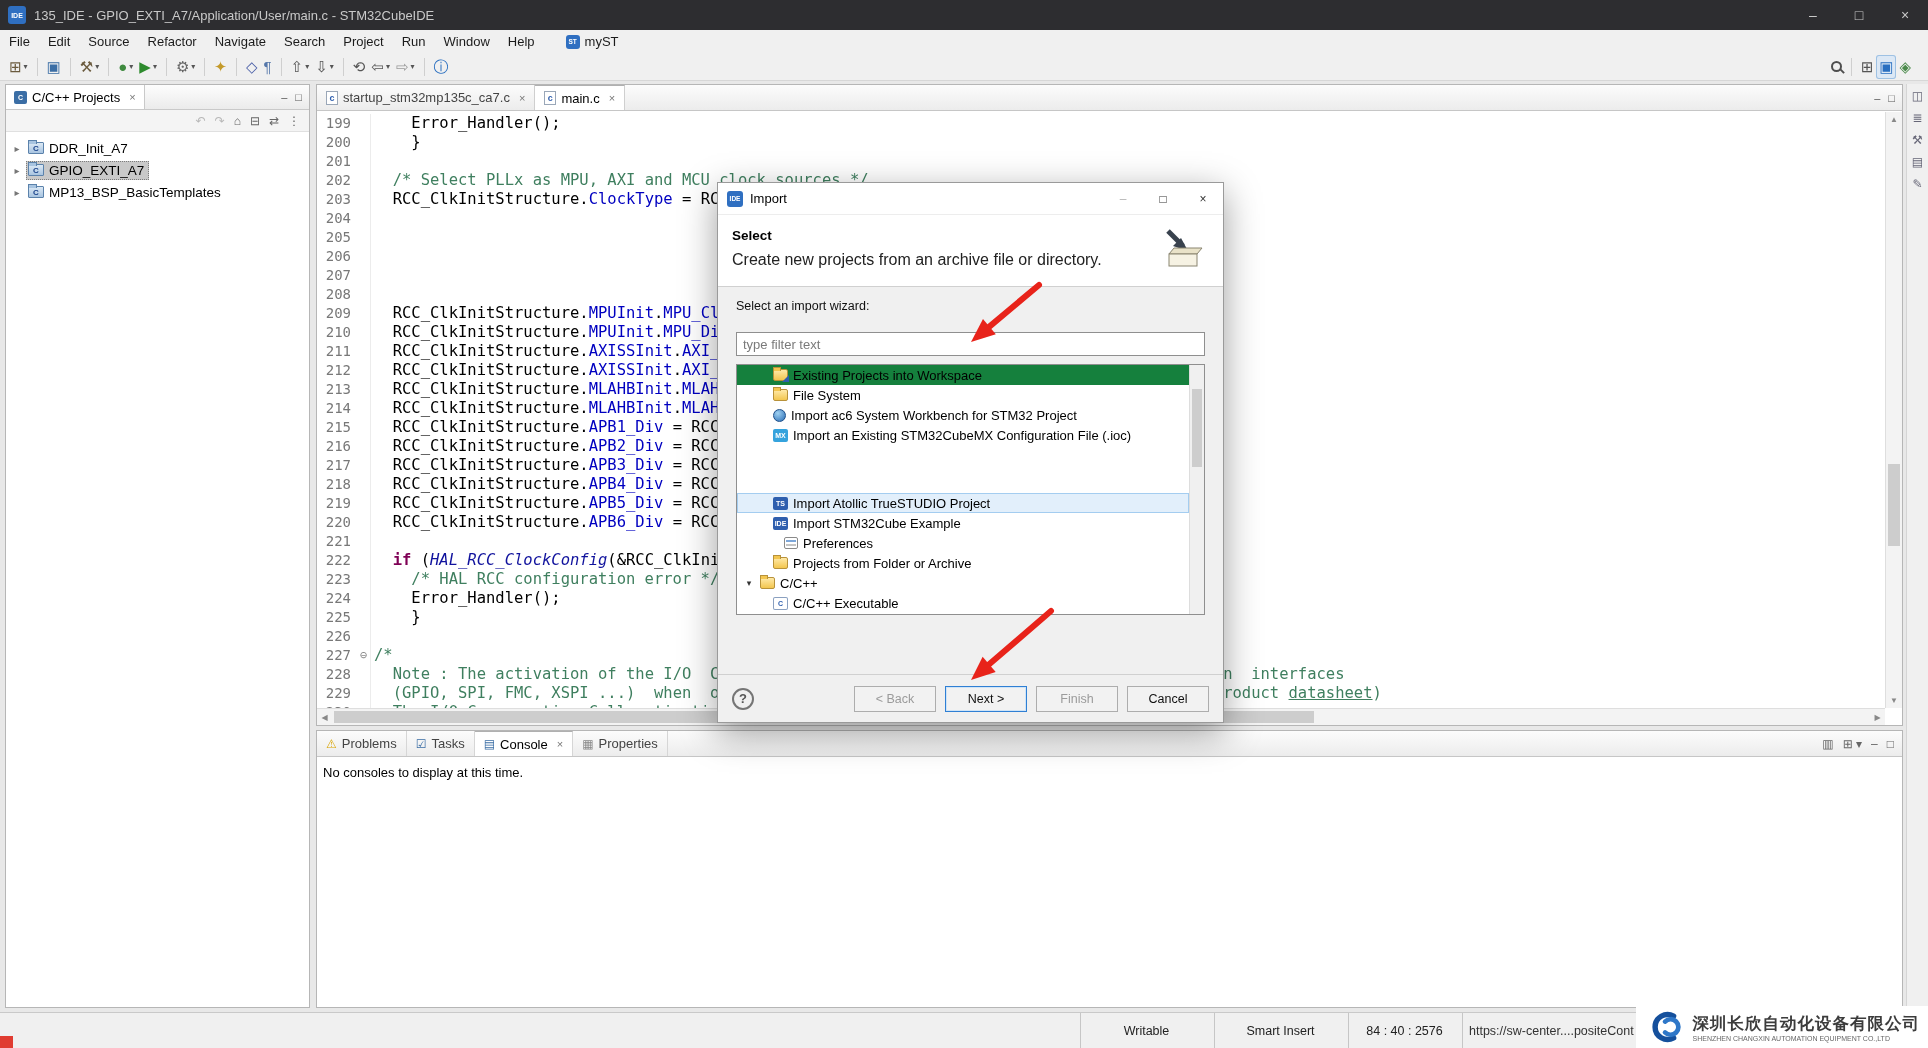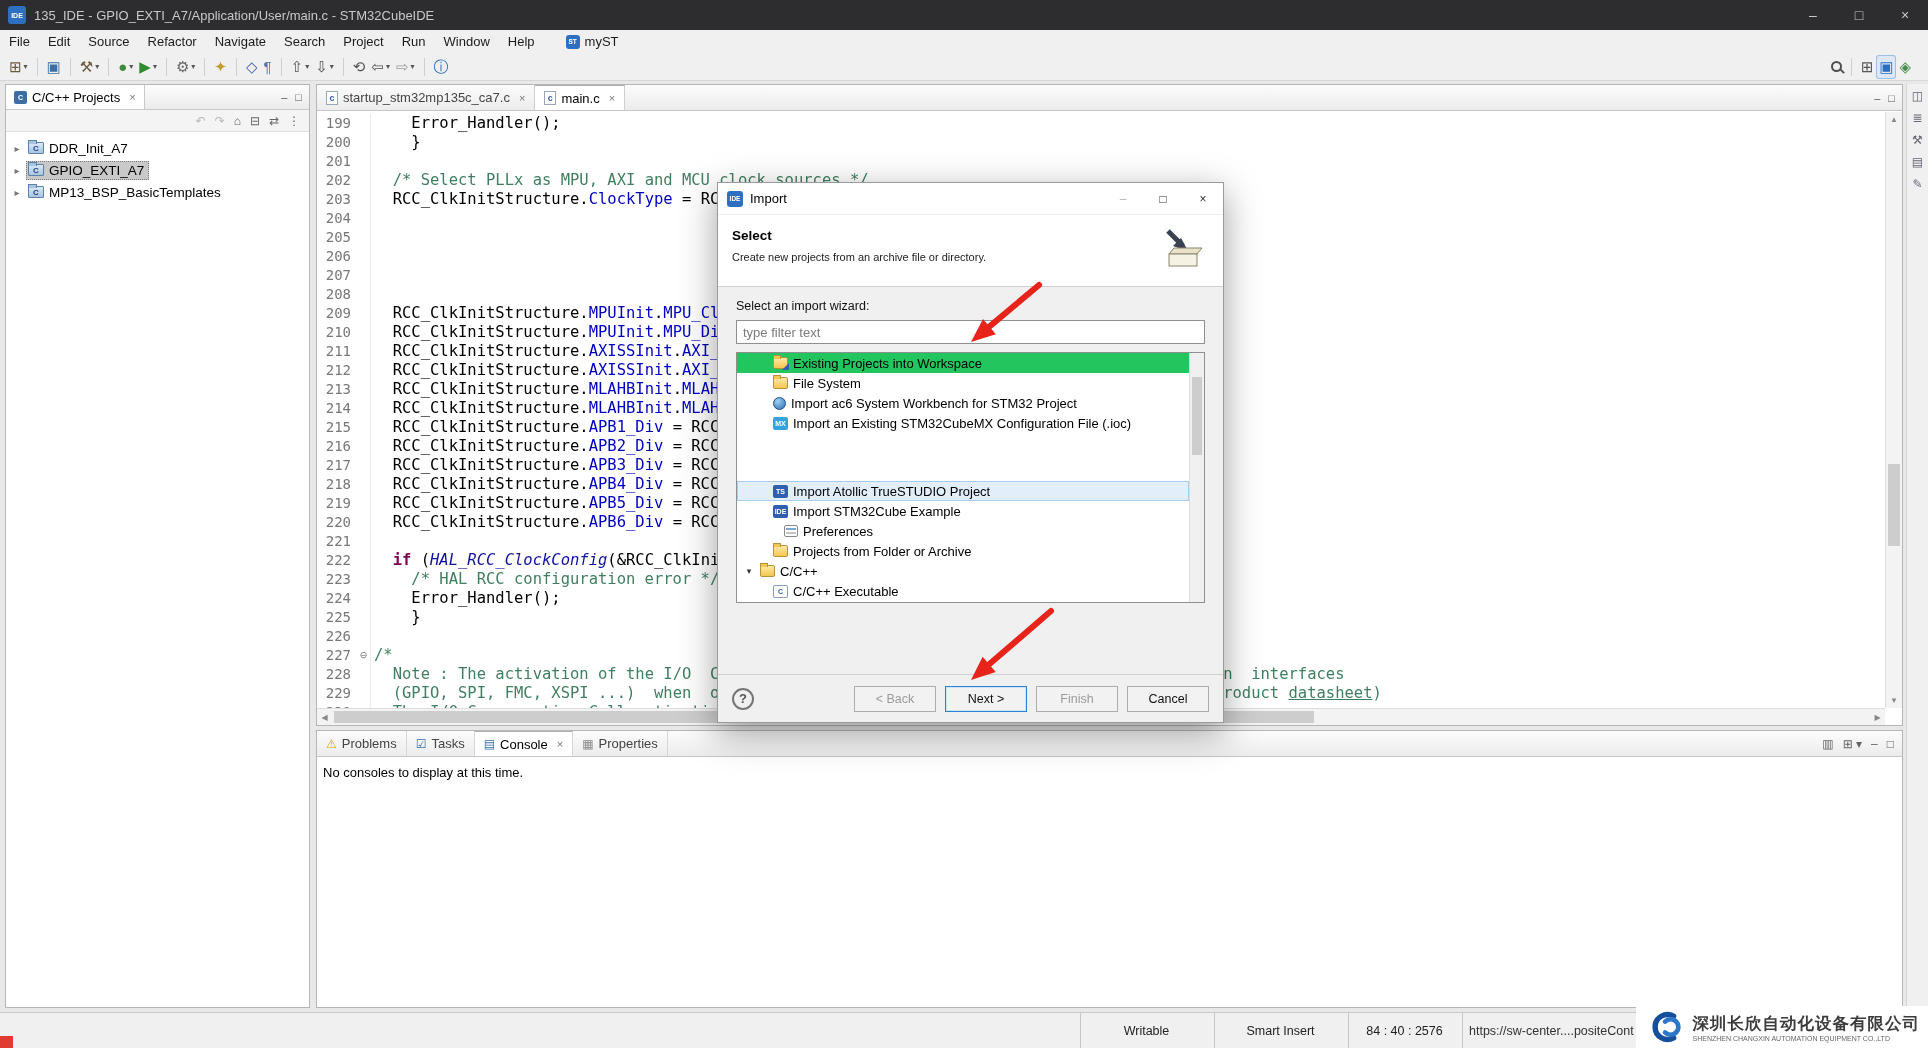--- a/index.html
+++ b/index.html
@@ -96,30 +96,30 @@
 
 
 .dialog{position:absolute;left:717px;top:182px;width:507px;height:541px;background:#f0f0f0;border:1px solid #9a9a9a;box-shadow:0 10px 34px rgba(0,0,0,.38);z-index:40}
 .dlg-titlebar{height:32px;background:#fff;display:flex;align-items:center;padding-left:9px;font-size:13px;color:#000;border-bottom:1px solid #ededed}
 .dlg-badge{width:16px;height:16px;background:#2f6fc1;color:#fff;font-size:6.5px;font-weight:bold;display:flex;align-items:center;justify-content:center;border-radius:3px;margin-right:7px}
 .dlg-controls{margin-left:auto;display:flex;height:100%}
 .dlg-btnbox{width:40px;height:100%;display:flex;align-items:center;justify-content:center;font-size:12px;color:#333}
 .dlg-btnbox.dim{color:#b5b5b5}
 .dlg-banner{height:72px;background:#fff;border-bottom:1px solid #d0d0d0;position:relative}
 .dlg-banner .btitle{font-size:13.5px;font-weight:bold;padding:13px 0 0 14px}
-.dlg-banner .bdesc{font-size:11px;color:#222;padding:8px 0 0 14px}
+.dlg-banner .bdesc{font-size:16px;color:#222;padding:8px 0 0 14px}
 .banner-art{position:absolute;right:16px;top:12px}
 .dlg-body{padding:12px 18px 0}
-.dlg-label{font-size:12.5px;margin-bottom:7px;color:#111}
+.dlg-label{font-size:12.5px;margin-bottom:19px;color:#111}
 .dlg-filter{width:100%;height:24px;border:1px solid #8f8f8f;background:#fff;font-size:13px;padding:4px 6px;color:#000;font-family:"Liberation Sans",sans-serif}
 .dlg-filter::placeholder{color:#7a7a7a}
 .wtree{position:relative;margin-top:8px;height:251px;border:1px solid #8f8f8f;background:#fff;overflow:hidden;font-size:13px}
 #wizard-tree{position:absolute;inset:0 15px 0 0}
 .wrow{display:flex;align-items:center;height:20px;gap:5px;white-space:nowrap}
-.wrow.sel{background:#22c55e}
+.wrow.sel{background:#15803d}
 .wrow.hl{background:#e2effb;outline:1px solid #a4cdf0;outline-offset:-1px}
 .wexp{width:12px;text-align:center;font-size:9px;color:#333;flex:none}
 .wi{width:15px;height:13px;flex:none;display:flex;align-items:center;justify-content:center;font-size:7px;font-weight:bold;border-radius:2px}
 .wi-folder,.wi-folder-import{position:relative;background:linear-gradient(#ffe9a8,#f3c64f);border:1px solid #b8923a;height:12px}
 .wi-folder::before,.wi-folder-import::before{content:'';position:absolute;top:-3px;left:-1px;width:6px;height:3px;background:#f3c64f;border:1px solid #b8923a;border-bottom:none}
 .wi-folder-import::after{content:'';position:absolute;right:-2px;bottom:-2px;width:7px;height:7px;background:#2f5fae;clip-path:polygon(100% 0,100% 100%,0 100%)}
 .wi-globe{background:radial-gradient(circle at 35% 30%,#9fd1f2,#2a6db5);border-radius:50%;width:13px;height:13px;border:1px solid #1d4f8a}
 .wi-prefs{background:#fff;border:1px solid #8a8a8a;width:14px;height:12px;position:relative}
 .wi-prefs::before{content:'';position:absolute;left:1px;right:1px;top:2px;height:2px;background:#7da7d9}
 .wi-prefs::after{content:'';position:absolute;left:1px;right:1px;top:6px;height:2px;background:#c4c4c4}

